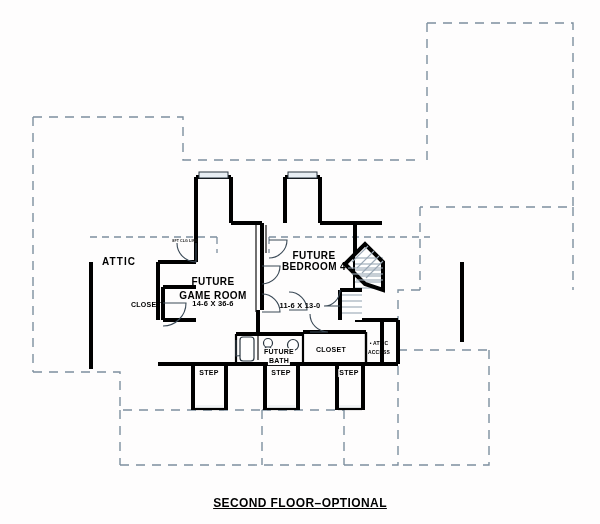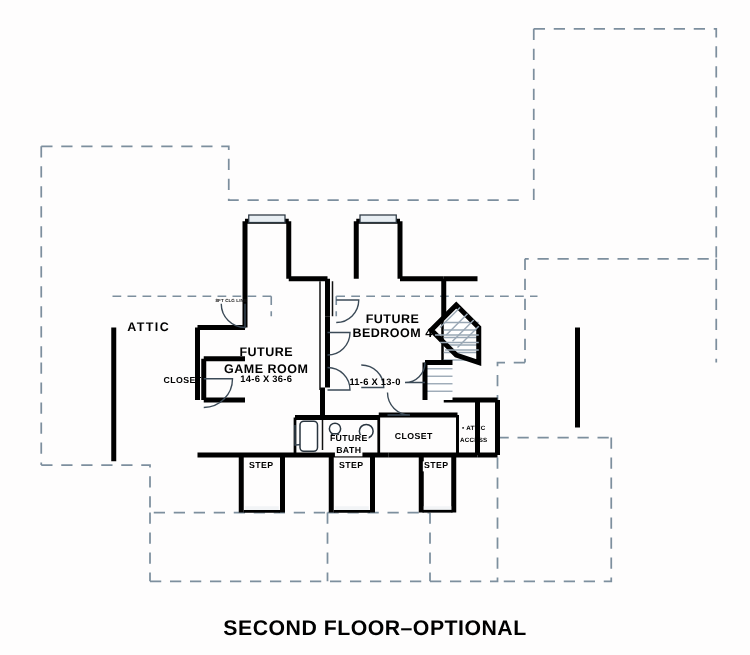--- a/index.html
+++ b/index.html
@@ -71,24 +71,25 @@
     pointer-events: none;
   }
 
   #plan-title {
     position: absolute;
     left: 50%;
     top: 503px;
     transform: translate(-50%, -50%);
     font-family: "Liberation Sans", sans-serif;
     font-weight: bold;
-    font-size: 17px;
+    font-size: 12px;
     letter-spacing: 0.4px;
     color: #000000;
     white-space: nowrap;
+    text-decoration: underline;
   }
 </style>
 </head>
 <body>
 
 <div id="plan-root">
 
   <svg id="plan-svg" viewBox="0 0 600 524">
 
     <g>

